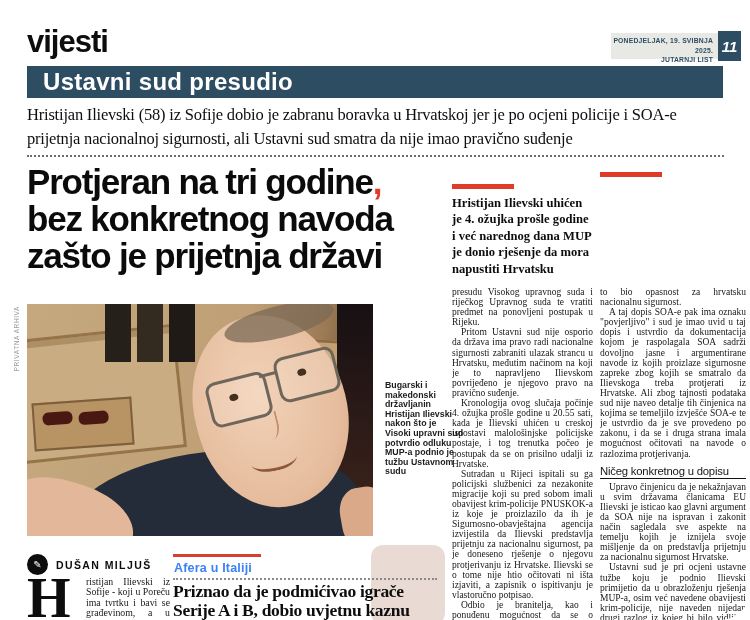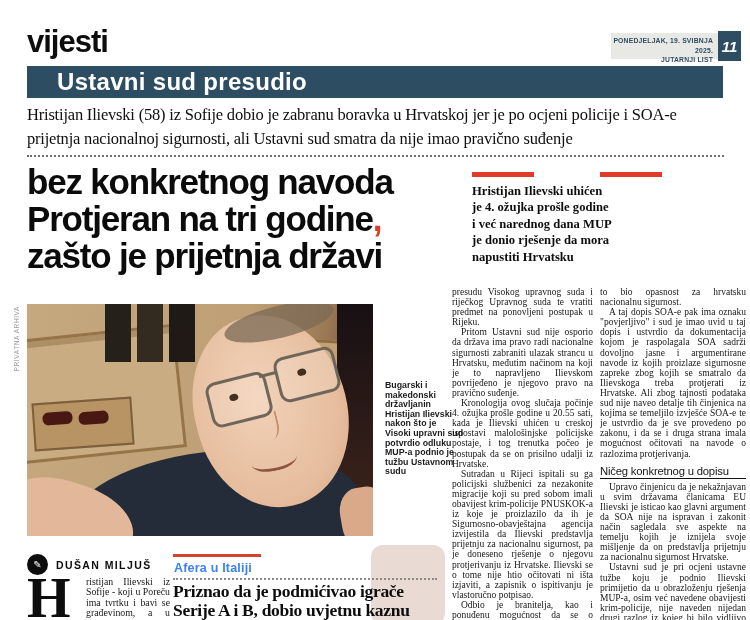--- a/index.html
+++ b/index.html
@@ -1,49 +1,49 @@
 <!DOCTYPE html>
 <html lang="hr"><head>
 <meta charset="utf-8">
 <style>
   html,body{margin:0;padding:0;}
   body{width:750px;height:620px;overflow:hidden;background:#fff;
        font-family:"Liberation Sans", sans-serif;color:#111;}
-  .page{position:relative;width:750px;height:620px;background:#fff;overflow:hidden;}
+  .page{position:relative;width:750px;height:620px;background:#fff;overflow:hidden;border-radius:30px;}
   .abs{position:absolute;}
 
   
   .section-logo{left:27px;top:24px;font-size:31px;font-weight:bold;letter-spacing:-1px;color:#0d0d0d;}
   .datebox{left:611px;top:33px;width:107px;height:26px;background:#e8e8e5;
            color:#2d4d63;font-size:6.8px;font-weight:bold;text-align:right;
            padding:3px 5px 0 0;box-sizing:border-box;line-height:9.5px;letter-spacing:.2px;}
   .pagenum{left:718px;top:31px;width:23px;height:30px;background:#2d4d63;color:#fff;
            font-size:15px;font-weight:bold;font-style:italic;display:flex;
            align-items:center;justify-content:center;}
 
   
   .banner{left:27px;top:66px;width:696px;height:32px;background:#2d4d63;color:#fff;
-          display:flex;align-items:center;padding-left:30px;box-sizing:border-box;
+          display:flex;align-items:center;padding-left:16px;box-sizing:border-box;
           font-size:24px;font-weight:bold;letter-spacing:.3px;}
 
   
   .standfirst{left:27px;top:103px;width:697px;font-family:"Liberation Serif",serif;
               font-size:16.5px;line-height:24px;color:#0e0e0e;letter-spacing:-0.2px;}
   .dotrule{left:27px;top:155px;width:697px;height:0;border-top:2px dotted #6d6d6d;}
 
   
   .headline{left:27px;top:163px;width:430px;font-weight:bold;color:#0b0b0b;
             font-size:35px;line-height:37px;letter-spacing:-1.2px;}
   .headline .red{color:#e03a28;}
 
   
   .introbar{width:62px;height:5px;background:#e03a28;}
   .intro{font-family:"Liberation Serif",serif;font-weight:bold;font-size:12.6px;
          line-height:16.4px;color:#0d0d0d;margin-top:6px;}
-  .intro-col2{left:452px;top:172px;width:141px;height:112px;overflow:hidden;margin-left:20px;}
+  .intro-col2{left:452px;top:184px;width:141px;height:112px;overflow:hidden;}
   .intro-col3{left:600px;top:172px;width:146px;height:112px;overflow:hidden;}
 
   
   .bodycol{font-family:"Liberation Serif",serif;font-size:9.5px;line-height:10.1px;
            text-align:justify;color:#161616;overflow:hidden;}
   .bodycol p{margin:0;}
   .bodycol p.ind{text-indent:9px;}
   .col2{left:452px;top:287px;width:141px;height:333px;}
   .col3{left:600px;top:287px;width:146px;height:333px;}
   .subhead{display:block;font-family:"Liberation Sans",sans-serif;font-weight:normal;
@@ -133,22 +133,22 @@
   <div class="abs pagenum">11</div>
 
   <div class="abs banner">
     <span>Ustavni sud presudio</span>
   </div>
 
   <div class="abs standfirst">Hristijan Ilievski (58) iz Sofije dobio je zabranu boravka u Hrvatskoj jer je po ocjeni policije i SOA-e prijetnja nacionalnoj sigurnosti, ali Ustavni sud smatra da nije imao pravično suđenje</div>
   <div class="abs dotrule"></div>
 
   <div class="abs headline">
+    <div><span>Protjeran na tri godine</span><span class="red">,</span></div>
     <div>bez konkretnog navoda</div>
-    <div><span>Protjeran na tri godine</span><span class="red">,</span></div>
     <div>zašto je prijetnja državi</div>
   </div>
 
   <div class="abs intro-col2">
     <div class="introbar"></div>
     <div class="intro">Hristijan Ilievski uhićen je 4. ožujka prošle godine i već narednog dana MUP je donio rješenje da mora napustiti Hrvatsku</div>
   </div>
   <div class="abs intro-col3">
     <div class="introbar"></div>
   </div>

